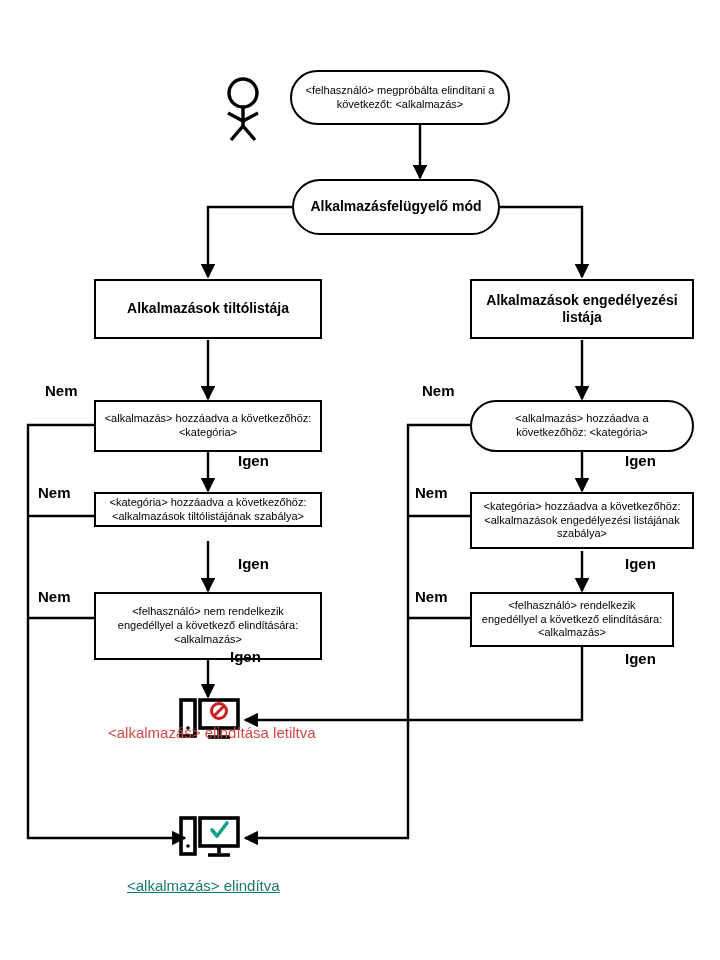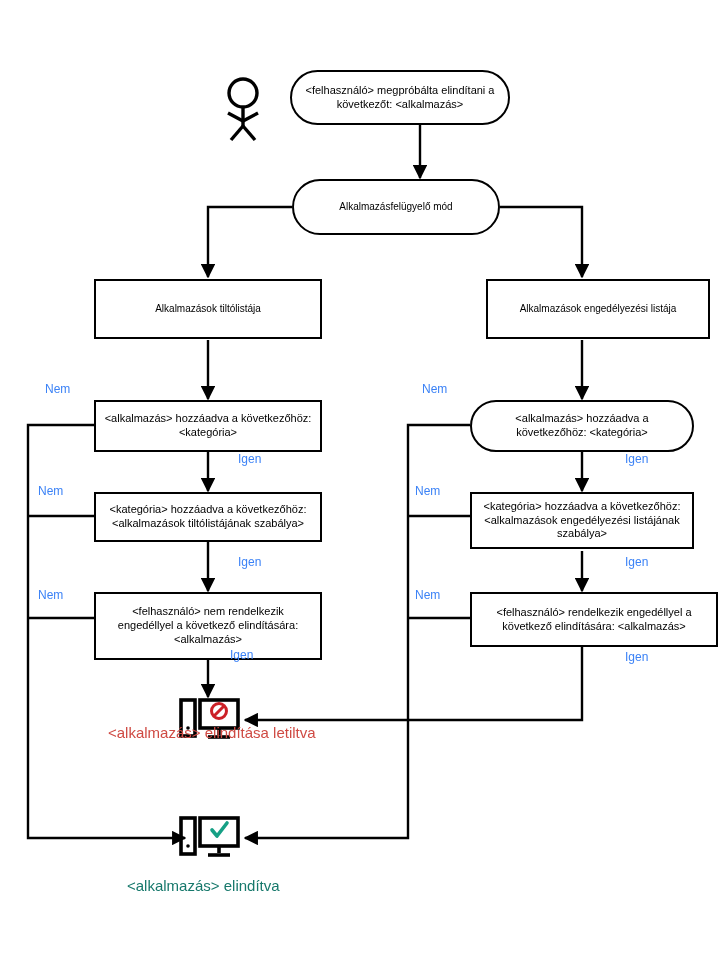--- a/index.html
+++ b/index.html
@@ -9,27 +9,27 @@
   #canvas{position:absolute;left:0;top:0;width:720px;height:960px;}
 
   .node{position:absolute;box-sizing:border-box;border:2px solid #000;
         background:#fff;display:flex;align-items:center;justify-content:center;
         text-align:center;line-height:1.25;}
   .node span{display:block;padding:0 8px;}
   .rect{border-radius:0;}
   .stadium{border-radius:999px;}
 
   .t11{font-size:11px;}
-  .t115{font-size:10px;}
+  .t115{font-size:14px;font-weight:bold;}
 
-  .edge-label{position:absolute;font-size:12px;color:#3b82f6;white-space:nowrap;}
+  .edge-label{position:absolute;font-size:15px;color:#000000;white-space:nowrap;font-weight:bold;}
 
   .caption{position:absolute;font-size:15px;white-space:nowrap;}
   .cap-blocked{color:#cf4a43;}
-  .cap-allowed{color:#16786b;}
+  .cap-allowed{color:#16786b;text-decoration:underline;}
 </style>
 </head>
 <body>
 
 <svg id="canvas" viewBox="0 0 720 960" xmlns="http://www.w3.org/2000/svg">
   <defs>
     <marker id="arrow" viewBox="0 0 10 10" refX="9" refY="5" markerWidth="6" markerHeight="6" orient="auto-start-reverse">
       <path d="M 0 0 L 10 5 L 0 10 z" fill="#000"></path>
     </marker>
   </defs>
@@ -99,45 +99,45 @@
 </div>
 
 <div class="node stadium t115" style="left:292px;top:179px;width:208px;height:56px;">
   <span>Alkalmazásfelügyelő mód</span>
 </div>
 
 <div class="node rect t115" style="left:94px;top:279px;width:228px;height:60px;text-align:center;">
   <span>Alkalmazások tiltólistája</span>
 </div>
 
-<div class="node rect t115" style="left:470px;top:279px;width:224px;height:60px;margin-left:16px;">
+<div class="node rect t115" style="left:470px;top:279px;width:224px;height:60px;">
   <span>Alkalmazások engedélyezési listája</span>
 </div>
 
 <div class="node rect t11" style="left:94px;top:400px;width:228px;height:52px;">
   <span>&lt;alkalmazás&gt; hozzáadva a következőhöz: &lt;kategória&gt;</span>
 </div>
 
 <div class="node stadium t11" style="left:470px;top:400px;width:224px;height:52px;">
   <span>&lt;alkalmazás&gt; hozzáadva a következőhöz: &lt;kategória&gt;</span>
 </div>
 
-<div class="node rect t11" style="left:94px;top:492px;width:228px;height:50px;">
+<div class="node rect t11" style="left:94px;top:492px;width:228px;height:35px;">
   <span>&lt;kategória&gt; hozzáadva a következőhöz: &lt;alkalmazások tiltólistájának szabálya&gt;</span>
 </div>
 
 <div class="node rect t11" style="left:470px;top:492px;width:224px;height:57px;">
   <span>&lt;kategória&gt; hozzáadva a következőhöz: &lt;alkalmazások engedélyezési listájának szabálya&gt;</span>
 </div>
 
 <div class="node rect t11" style="left:94px;top:592px;width:228px;height:68px;">
   <span>&lt;felhasználó&gt; nem rendelkezik engedéllyel a következő elindítására: &lt;alkalmazás&gt;</span>
 </div>
 
-<div class="node rect t11" style="left:470px;top:592px;width:248px;height:55px;">
+<div class="node rect t11" style="left:470px;top:592px;width:204px;height:55px;">
   <span>&lt;felhasználó&gt; rendelkezik engedéllyel a következő elindítására: &lt;alkalmazás&gt;</span>
 </div>
 
 <div class="edge-label" style="left:45px;top:382px;">Nem</div>
 <div class="edge-label" style="left:38px;top:484px;">Nem</div>
 <div class="edge-label" style="left:38px;top:588px;">Nem</div>
 
 <div class="edge-label" style="left:422px;top:382px;">Nem</div>
 <div class="edge-label" style="left:415px;top:484px;">Nem</div>
 <div class="edge-label" style="left:415px;top:588px;">Nem</div>

